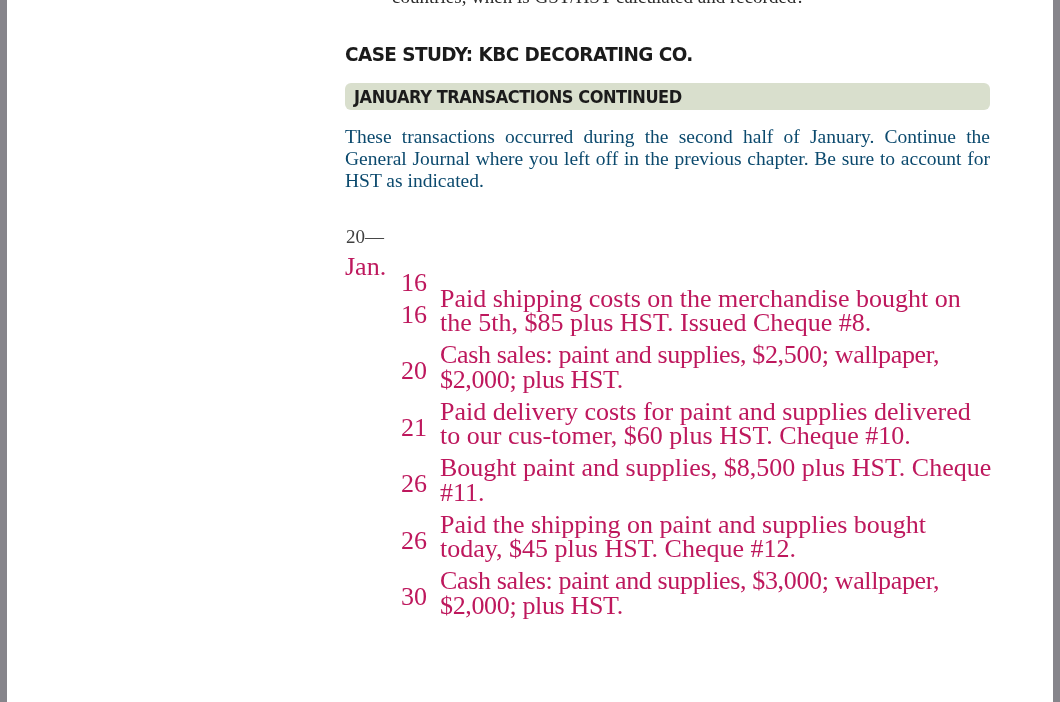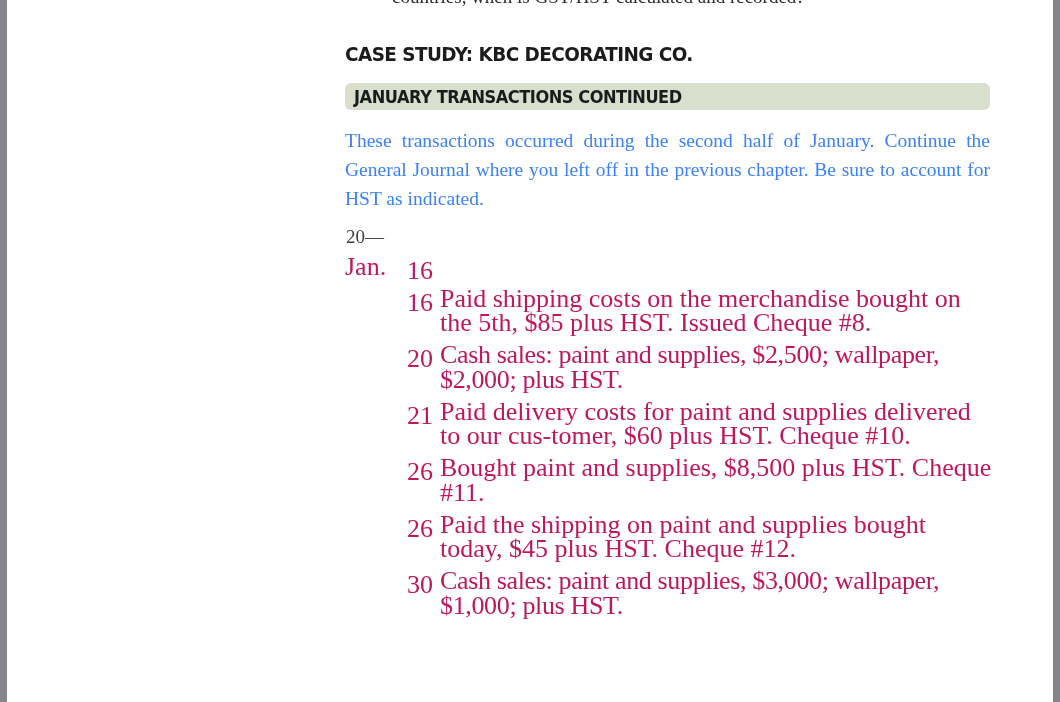--- a/index.html
+++ b/index.html
@@ -78,22 +78,22 @@
       color: #1b1b1b;
       white-space: nowrap;
     }
     .intro {
       position: absolute;
       left: 338px;
       top: 126px;
       width: 645px;
       font-family: "Liberation Serif", serif;
       font-size: 19.5px;
-      line-height: 29px;
-      color: #3b82f6;
+      line-height: 22px;
+      color: #0c4a6e;
       text-align: justify;
       text-align-last: left;
     }
     .year {
       position: absolute;
       left: 339px;
       top: 226px;
       font-family: "Liberation Serif", serif;
       font-size: 19px;
       color: #404040;
@@ -115,23 +115,23 @@
     }
     .txn-month {
       position: absolute;
       left: 0;
       top: 0;
       width: 50px;
     }
     .txn-day {
       position: absolute;
       left: 50px;
-      top: 4px;
+      top: 16px;
       width: 38px;
-      text-align: right;
+      text-align: center;
     }
     .txn-text {
       margin-left: 95px;
       display: block;
     }
     .txn.tight .txn-text {
       letter-spacing: -0.35px;
     }
   </style>
 </head>
@@ -173,19 +173,19 @@
       <div class="txn">
         <span class="txn-day">26</span>
         <span class="txn-text">Bought paint and supplies, $8,500 plus HST. Cheque #11.</span>
       </div>
       <div class="txn">
         <span class="txn-day">26</span>
         <span class="txn-text">Paid the shipping on paint and supplies bought today, $45 plus HST. Cheque #12.</span>
       </div>
       <div class="txn tight">
         <span class="txn-day">30</span>
-        <span class="txn-text">Cash sales: paint and supplies, $3,000; wallpaper, $1,000; plus HST.</span>
+        <span class="txn-text">Cash sales: paint and supplies, $3,000; wallpaper, $2,000; plus HST.</span>
       </div>
     </div>
   </div>
 
   <div class="edge-right"></div>
 </div>
 
 </body></html>

